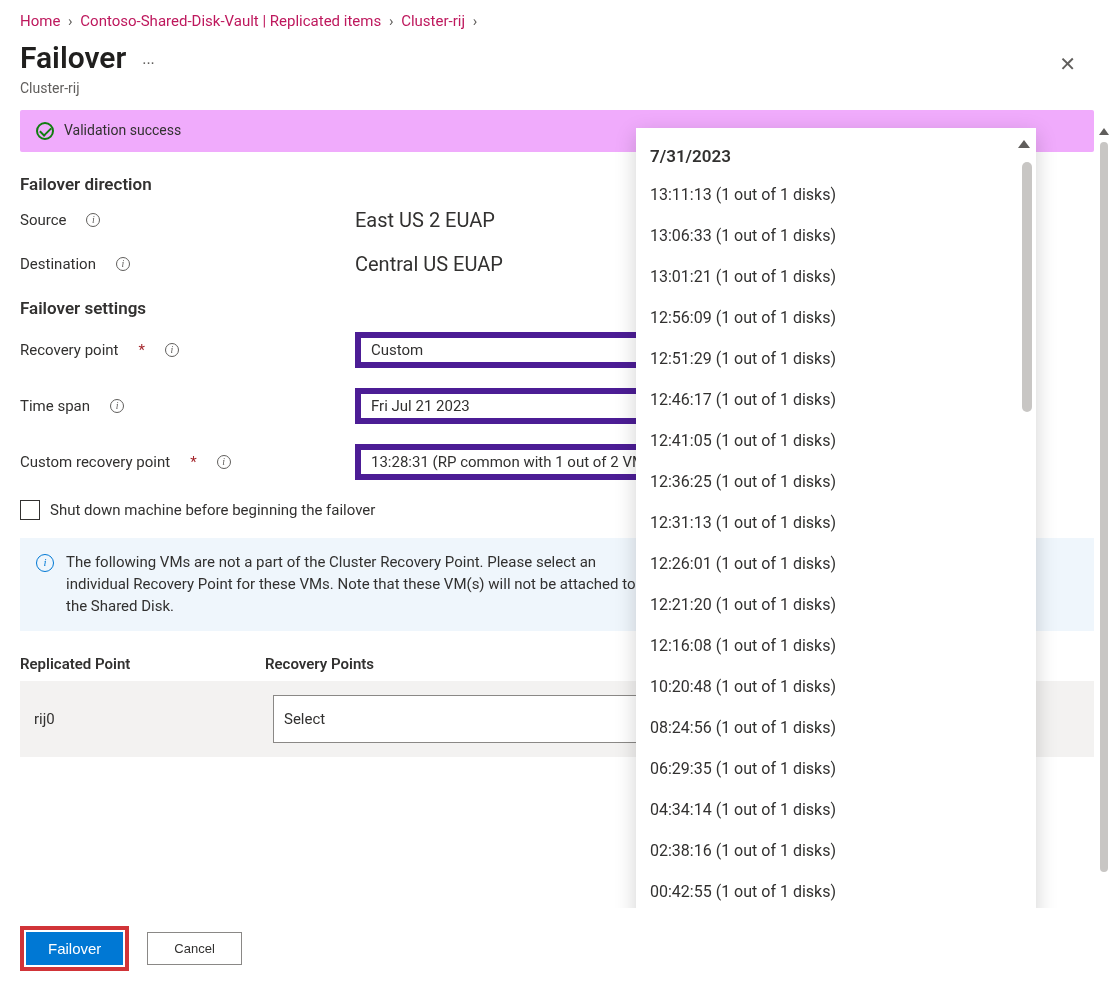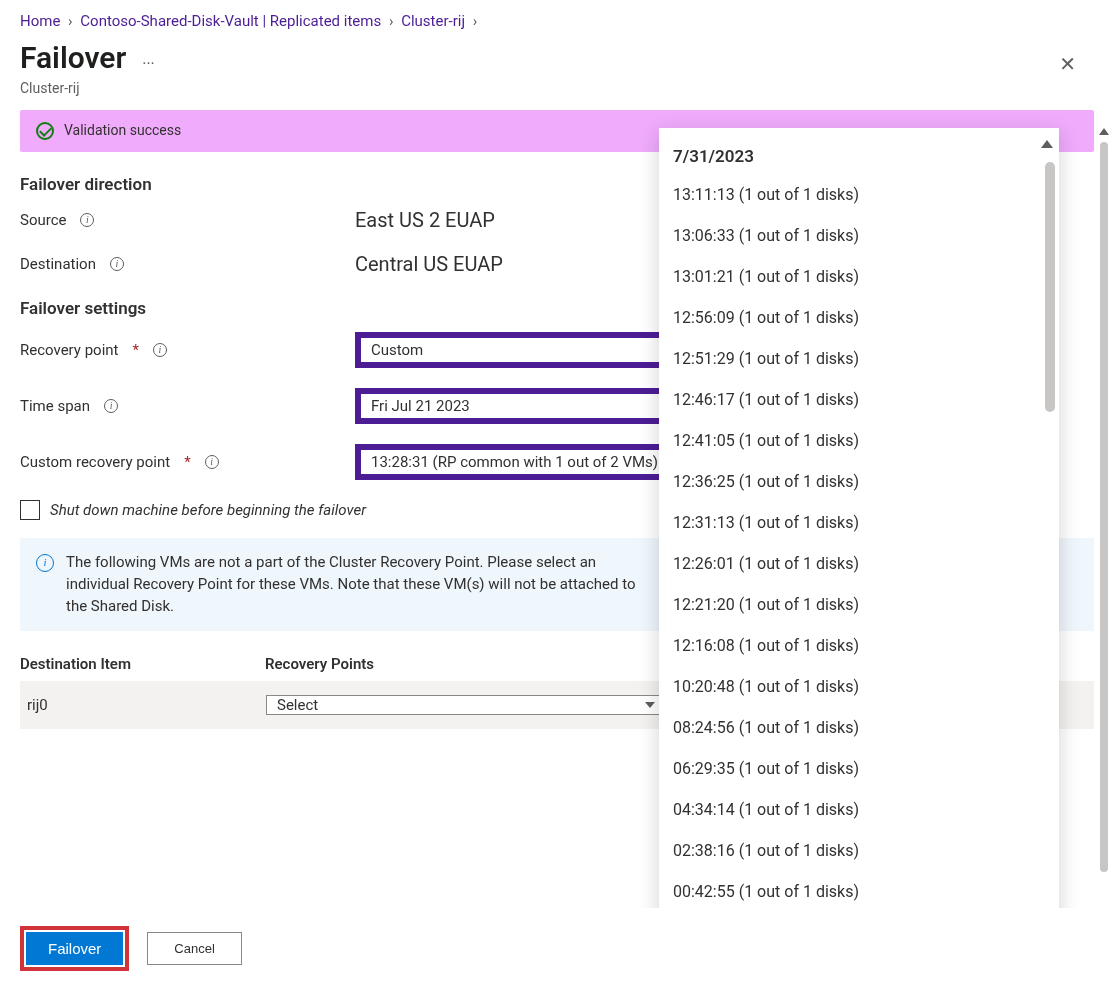--- a/index.html
+++ b/index.html
@@ -7,21 +7,21 @@
     margin: 0;
     font-family: "Segoe UI", -apple-system, BlinkMacSystemFont, Roboto, Arial, sans-serif;
     font-size: 14px;
     color: #323130;
     background: #ffffff;
     width: 1114px;
     height: 989px;
     overflow: hidden;
     position: relative;
   }
-  a { color: #4c1d95; text-decoration: none; }
+  a { color: #be185d; text-decoration: none; }
   .breadcrumb {
     padding: 12px 20px 6px 20px;
     font-size: 15px;
   }
   .breadcrumb .sep { color: #605e5c; margin: 0 4px; }
   .header-row {
     display: flex;
     align-items: flex-start;
     padding: 0 20px;
   }
@@ -76,21 +76,21 @@
   }
   .section-heading {
     font-weight: 600; font-size: 17px; color: #323130;
     margin: 22px 0 14px 0;
   }
   .field-row {
     display: flex; align-items: center; margin-bottom: 20px;
   }
   .field-label {
     width: 335px; color: #323130; font-size: 15px;
-    display:flex;align-items:center;gap:14px;
+    display:flex;align-items:center;gap:20px;
   }
   .req { color:#a4262c; }
   .info-icon {
     width:14px;height:14px;border:1px solid #605e5c;border-radius:50%;
     display:inline-flex;align-items:center;justify-content:center;
     font-size:10px;font-style:italic;font-family:Georgia,serif;color:#605e5c;
     line-height:1;
   }
   .field-value-static { font-size:20px; }
   .field-control { flex:1; max-width: 360px; }
@@ -100,54 +100,54 @@
     font-size:15px;color:#323130;cursor:pointer;justify-content:space-between;
   }
   .chevron-down {
     width:0;height:0;border-left:5px solid transparent;border-right:5px solid transparent;
     border-top:6px solid #605e5c;
   }
   .cal-icon{
     width:16px;height:16px;border:1.5px solid #323130;position:relative;
   }
   .cal-icon::before{content:"";position:absolute;top:3px;left:0;right:0;height:1.5px;background:#323130;}
-  .checkbox-row{display:flex;align-items:center;gap:10px;margin:8px 0 18px 0;font-size:15px;font-style:italic;}
+  .checkbox-row{display:flex;align-items:center;gap:10px;margin:8px 0 18px 0;font-size:15px;}
   .chk{width:20px;height:20px;border:1px solid #323130;cursor:pointer;}
   .info-panel{
     background:#eff6fc;padding:14px 16px;display:flex;gap:12px;
     color:#323130;font-size:15px;line-height:1.45;
   }
   .info-blue-icon{
     width:18px;height:18px;border:1.5px solid #0078d4;border-radius:50%;
     display:flex;align-items:center;justify-content:center;flex:0 0 18px;margin-top:2px;
     font-size:11px;font-style:italic;font-family:Georgia,serif;color:#0078d4;
   }
   .table-head{display:flex;margin-top:24px;font-weight:600;font-size:15px;}
   .th1{width:245px;}
-  .table-row{display:flex;align-items:center;background:#f3f2f1;padding:14px 1px;margin-top:8px;margin-bottom:20px;}
+  .table-row{display:flex;align-items:center;background:#f3f2f1;padding:14px 8px;margin-top:8px;margin-bottom:20px;}
   .td1{width:245px;padding-left:6px;font-size:15px;}
   .select-box{
-    flex:1;max-width:400px;height:20px;border:1px solid #8a8886;background:#fff;
+    flex:1;max-width:400px;height:48px;border:1px solid #8a8886;background:#fff;
     display:flex;align-items:center;justify-content:space-between;padding:0 10px;
     font-size:15px;color:#323130;cursor:pointer;
   }
   .footer{
     position:absolute;left:0;right:0;bottom:0;padding:18px 20px;
     display:flex;gap:18px;align-items:center;background:#fff;
   }
   .failover-wrap{border:4px solid #d13438;padding:2px;display:inline-block;}
   .btn-primary{
     background:#0078d4;color:#fff;border:none;padding:8px 22px;font-size:15px;cursor:pointer;
   }
   .btn-secondary{
     background:#fff;color:#323130;border:1px solid #8a8886;padding:8px 26px;font-size:13px;cursor:pointer;
   }
   
   .flyout{
-    position:absolute; top:128px; left:659px; width:400px; height:820px;
+    position:absolute; top:128px; left:636px; width:400px; height:820px;
     background:#fff; box-shadow:0 6px 20px rgba(0,0,0,.18);
     display:flex;flex-direction:column;
   }
   .flyout-inner{flex:1;overflow:hidden;position:relative;}
   .fly-date{font-weight:600;font-size:17px;padding:18px 14px 8px 14px;}
   .fly-item{padding:11px 14px;font-size:16px;color:#323130;cursor:pointer;}
   .scroll-arrow{
     position:absolute;right:6px;width:0;height:0;
     border-left:6px solid transparent;border-right:6px solid transparent;
   }
@@ -254,21 +254,21 @@
     <span class="chk"></span>
     <span>Shut down machine before beginning the failover</span>
   </div>
 
   <div class="info-panel">
     <span class="info-blue-icon">i</span>
     <span style="max-width:580px">The following VMs are not a part of the Cluster Recovery Point. Please select an individual Recovery Point for these VMs. Note that these VM(s) will not be attached to the Shared Disk.</span>
   </div>
 
   <div class="table-head">
-    <div class="th1">Destination Item</div>
+    <div class="th1">Replicated Point</div>
     <div>Recovery Points</div>
   </div>
   <div class="table-row">
     <div class="td1">rij0</div>
     <div class="select-box">
       <span>Select</span>
       <span class="chevron-down"></span>
     </div>
   </div>
 

